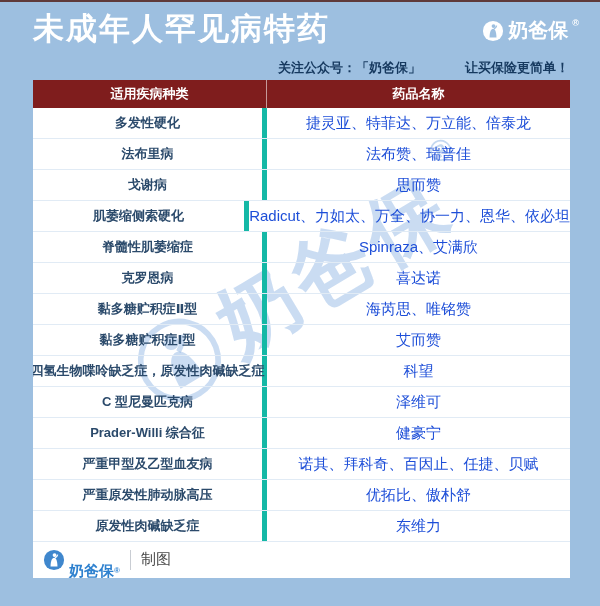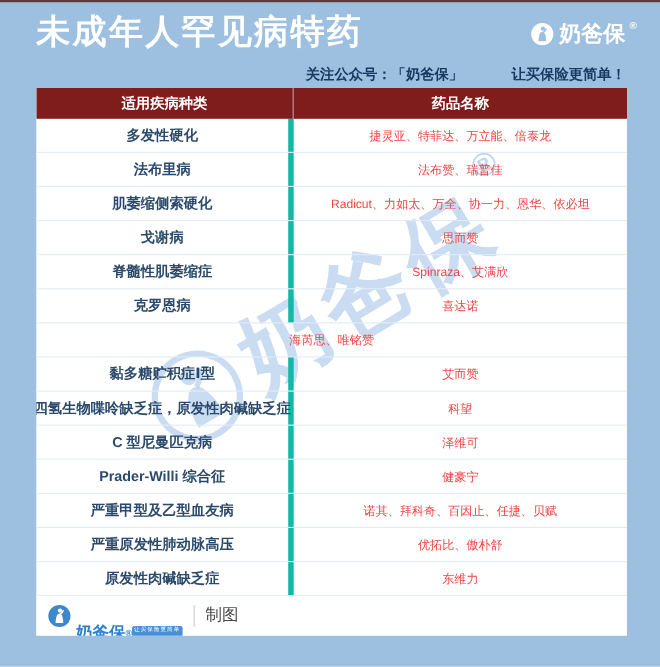--- a/index.html
+++ b/index.html
@@ -48,42 +48,42 @@
   .tbody { position:relative; z-index:2; }
   .row { display:flex; height:31px; border-bottom:1px solid #e1ebf5; box-sizing:border-box; }
   .cell-d {
     width:234px; box-sizing:border-box;
     display:flex; align-items:center; justify-content:center;
     font-size:13px; font-weight:bold; color:#2b4a6b;
     border-right:5px solid #14b8a6; text-align:center; white-space:nowrap;
   }
   .cell-m {
     flex:1; display:flex; align-items:center; justify-content:center;
-    font-size:11px; color:#ef4444; text-align:center; white-space:nowrap;
+    font-size:15px; color:#1d4ed8; text-align:center; white-space:nowrap;
   }
 
   
   .watermark {
     position:absolute; left:45px; top:48px; width:460px; height:310px;
     display:flex; align-items:center; justify-content:center; gap:10px;
     transform:rotate(-31deg); pointer-events:none; z-index:2;
   }
   .wm-text {
     font-size:80px; font-weight:bold; letter-spacing:6px; white-space:nowrap;
     color:rgba(122,168,222,0.40);
   }
   .wm-reg { font-size:30px; font-weight:bold; color:rgba(122,168,222,0.45); margin-top:-90px; }
 
   
   .cfooter {
     position:relative; z-index:3;
     display:flex; align-items:center; height:35px; padding-left:10px;
     background:#ffffff;
   }
-  .fbrand-wrap { display:flex; margin-left:4px;margin-top:32px; }
+  .fbrand-wrap { display:flex; flex-direction:column; margin-left:4px;margin-top:32px; }
   .fbrand { color:#2e81cf; font-weight:bold; font-size:15px; line-height:16px; white-space:nowrap; }
   .fbrand .reg { font-size:8px; vertical-align:top; }
   .fslogan {
     background:#4a90d9; color:#ffffff; font-size:5px; line-height:8px;
     padding:0 2px; border-radius:2px; margin-top:1px; text-align:center; letter-spacing:1px;
   }
   .fdivider { width:1px; height:20px; background:#c9cdd3; margin:0 10px; }
   .fcredit { font-size:15px; color:#4a4a4a; }
 </style>
 </head>
@@ -134,36 +134,37 @@
   <div class="tbody">
     <div class="row">
       <div class="cell-d">多发性硬化</div>
       <div class="cell-m">捷灵亚、特菲达、万立能、倍泰龙</div>
     </div>
     <div class="row">
       <div class="cell-d">法布里病</div>
       <div class="cell-m">法布赞、瑞普佳</div>
     </div>
     <div class="row">
+      <div class="cell-d">戈谢病</div>
+      <div class="cell-m">思而赞</div>
+    </div>
+    <div class="row">
       <div class="cell-d">肌萎缩侧索硬化</div>
       <div class="cell-m">Radicut、力如太、万全、协一力、恩华、依必坦</div>
     </div>
     <div class="row">
-      <div class="cell-d">戈谢病</div>
-      <div class="cell-m">思而赞</div>
-    </div>
-    <div class="row">
       <div class="cell-d">脊髓性肌萎缩症</div>
       <div class="cell-m">Spinraza、艾满欣</div>
     </div>
     <div class="row">
       <div class="cell-d">克罗恩病</div>
       <div class="cell-m">喜达诺</div>
     </div>
     <div class="row">
+      <div class="cell-d">黏多糖贮积症Ⅱ型</div>
       <div class="cell-m">海芮思、唯铭赞</div>
     </div>
     <div class="row">
       <div class="cell-d">黏多糖贮积症Ⅰ型</div>
       <div class="cell-m">艾而赞</div>
     </div>
     <div class="row">
       <div class="cell-d">四氢生物喋呤缺乏症，原发性肉碱缺乏症</div>
       <div class="cell-m">科望</div>
     </div>

